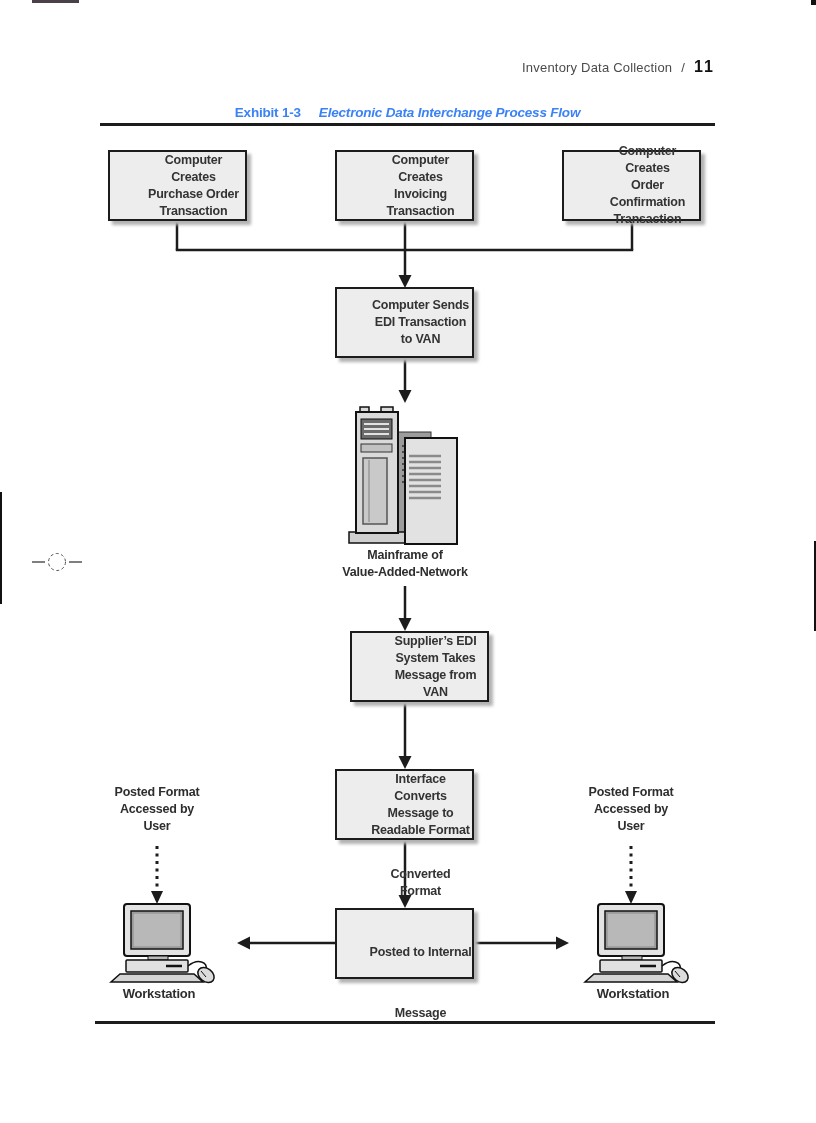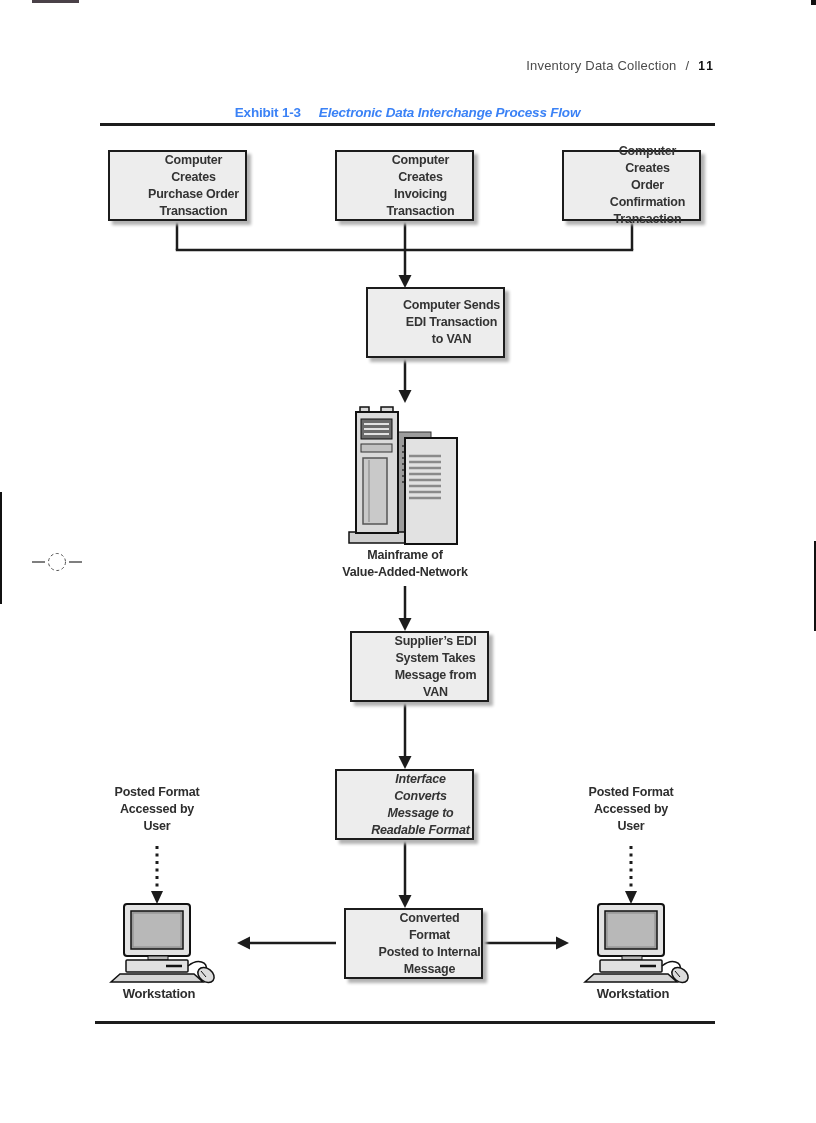--- a/index.html
+++ b/index.html
@@ -6,21 +6,21 @@
   .page{
     position:relative;width:816px;height:1123px;background:#ffffff;overflow:hidden;
     font-family:"Liberation Sans", sans-serif;color:#333;
   }
   .abs{position:absolute;}
   
   .edge{background:#111;}
   
   .header{top:58px;left:380px;width:335px;text-align:right;font-size:13px;color:#4b4b4b;letter-spacing:0.2px;}
   .header .sep{margin:0 9px;color:#4b4b4b;}
-  .header .pagenum{font-weight:bold;color:#111;font-size:12px;letter-spacing:2px;}
+  .header .pagenum{font-weight:bold;color:#111;font-size:16px;letter-spacing:2px;}
   
   .titlerow{top:105px;left:100px;width:615px;text-align:center;font-size:13.5px;color:#3b82f6;white-space:nowrap;}
   .titlerow .exlabel{font-weight:bold;margin-right:18px;letter-spacing:-0.2px;}
   .titlerow .extitle{font-weight:bold;font-style:italic;letter-spacing:-0.2px;}
   .rule{background:#1c1c1c;height:3px;}
   
   .flowbox{
     width:139px;height:71px;background:#ededed;border:2px solid #1c1c1c;
     box-shadow:4px 4px 3px #b3b3b3;
     display:flex;flex-direction:column;align-items:center;justify-content:center;
@@ -92,36 +92,36 @@
   <div class="abs flowbox" style="left:335px;top:150px;">
     <div>Computer Creates</div>
     <div>Invoicing</div>
     <div>Transaction</div>
   </div>
   <div class="abs flowbox" style="left:562px;top:150px;">
     <div>Computer Creates</div>
     <div>Order Confirmation</div>
     <div>Transaction</div>
   </div>
-  <div class="abs flowbox" style="left:335px;top:287px;margin-left:31px;">
+  <div class="abs flowbox" style="left:335px;top:287px;">
     <div>Computer Sends</div>
     <div>EDI Transaction</div>
     <div>to VAN</div>
   </div>
   <div class="abs flowbox" style="left:350px;top:631px;">
     <div>Supplier’s EDI</div>
     <div>System Takes</div>
     <div>Message from VAN</div>
   </div>
-  <div class="abs flowbox" style="left:335px;top:769px;font-style:italic;">
+  <div class="abs flowbox" style="left:335px;top:769px;">
     <div>Interface Converts</div>
     <div>Message to</div>
     <div>Readable Format</div>
   </div>
-  <div class="abs flowbox" style="left:344px;top:908px;">
+  <div class="abs flowbox" style="left:335px;top:908px;gap:44px;">
     <div>Converted Format</div>
     <div>Posted to Internal</div>
     <div>Message</div>
   </div>
 
   <svg class="abs" style="left:348px;top:406px;" width="116" height="142" viewBox="0 0 116 142">
 
     <rect x="50" y="26" width="33" height="110" fill="#9c9c9c" stroke="#333" stroke-width="1"></rect>
     <g stroke="#4a4a4a" stroke-width="2">
       <line x1="54" y1="40" x2="62" y2="40"></line>

